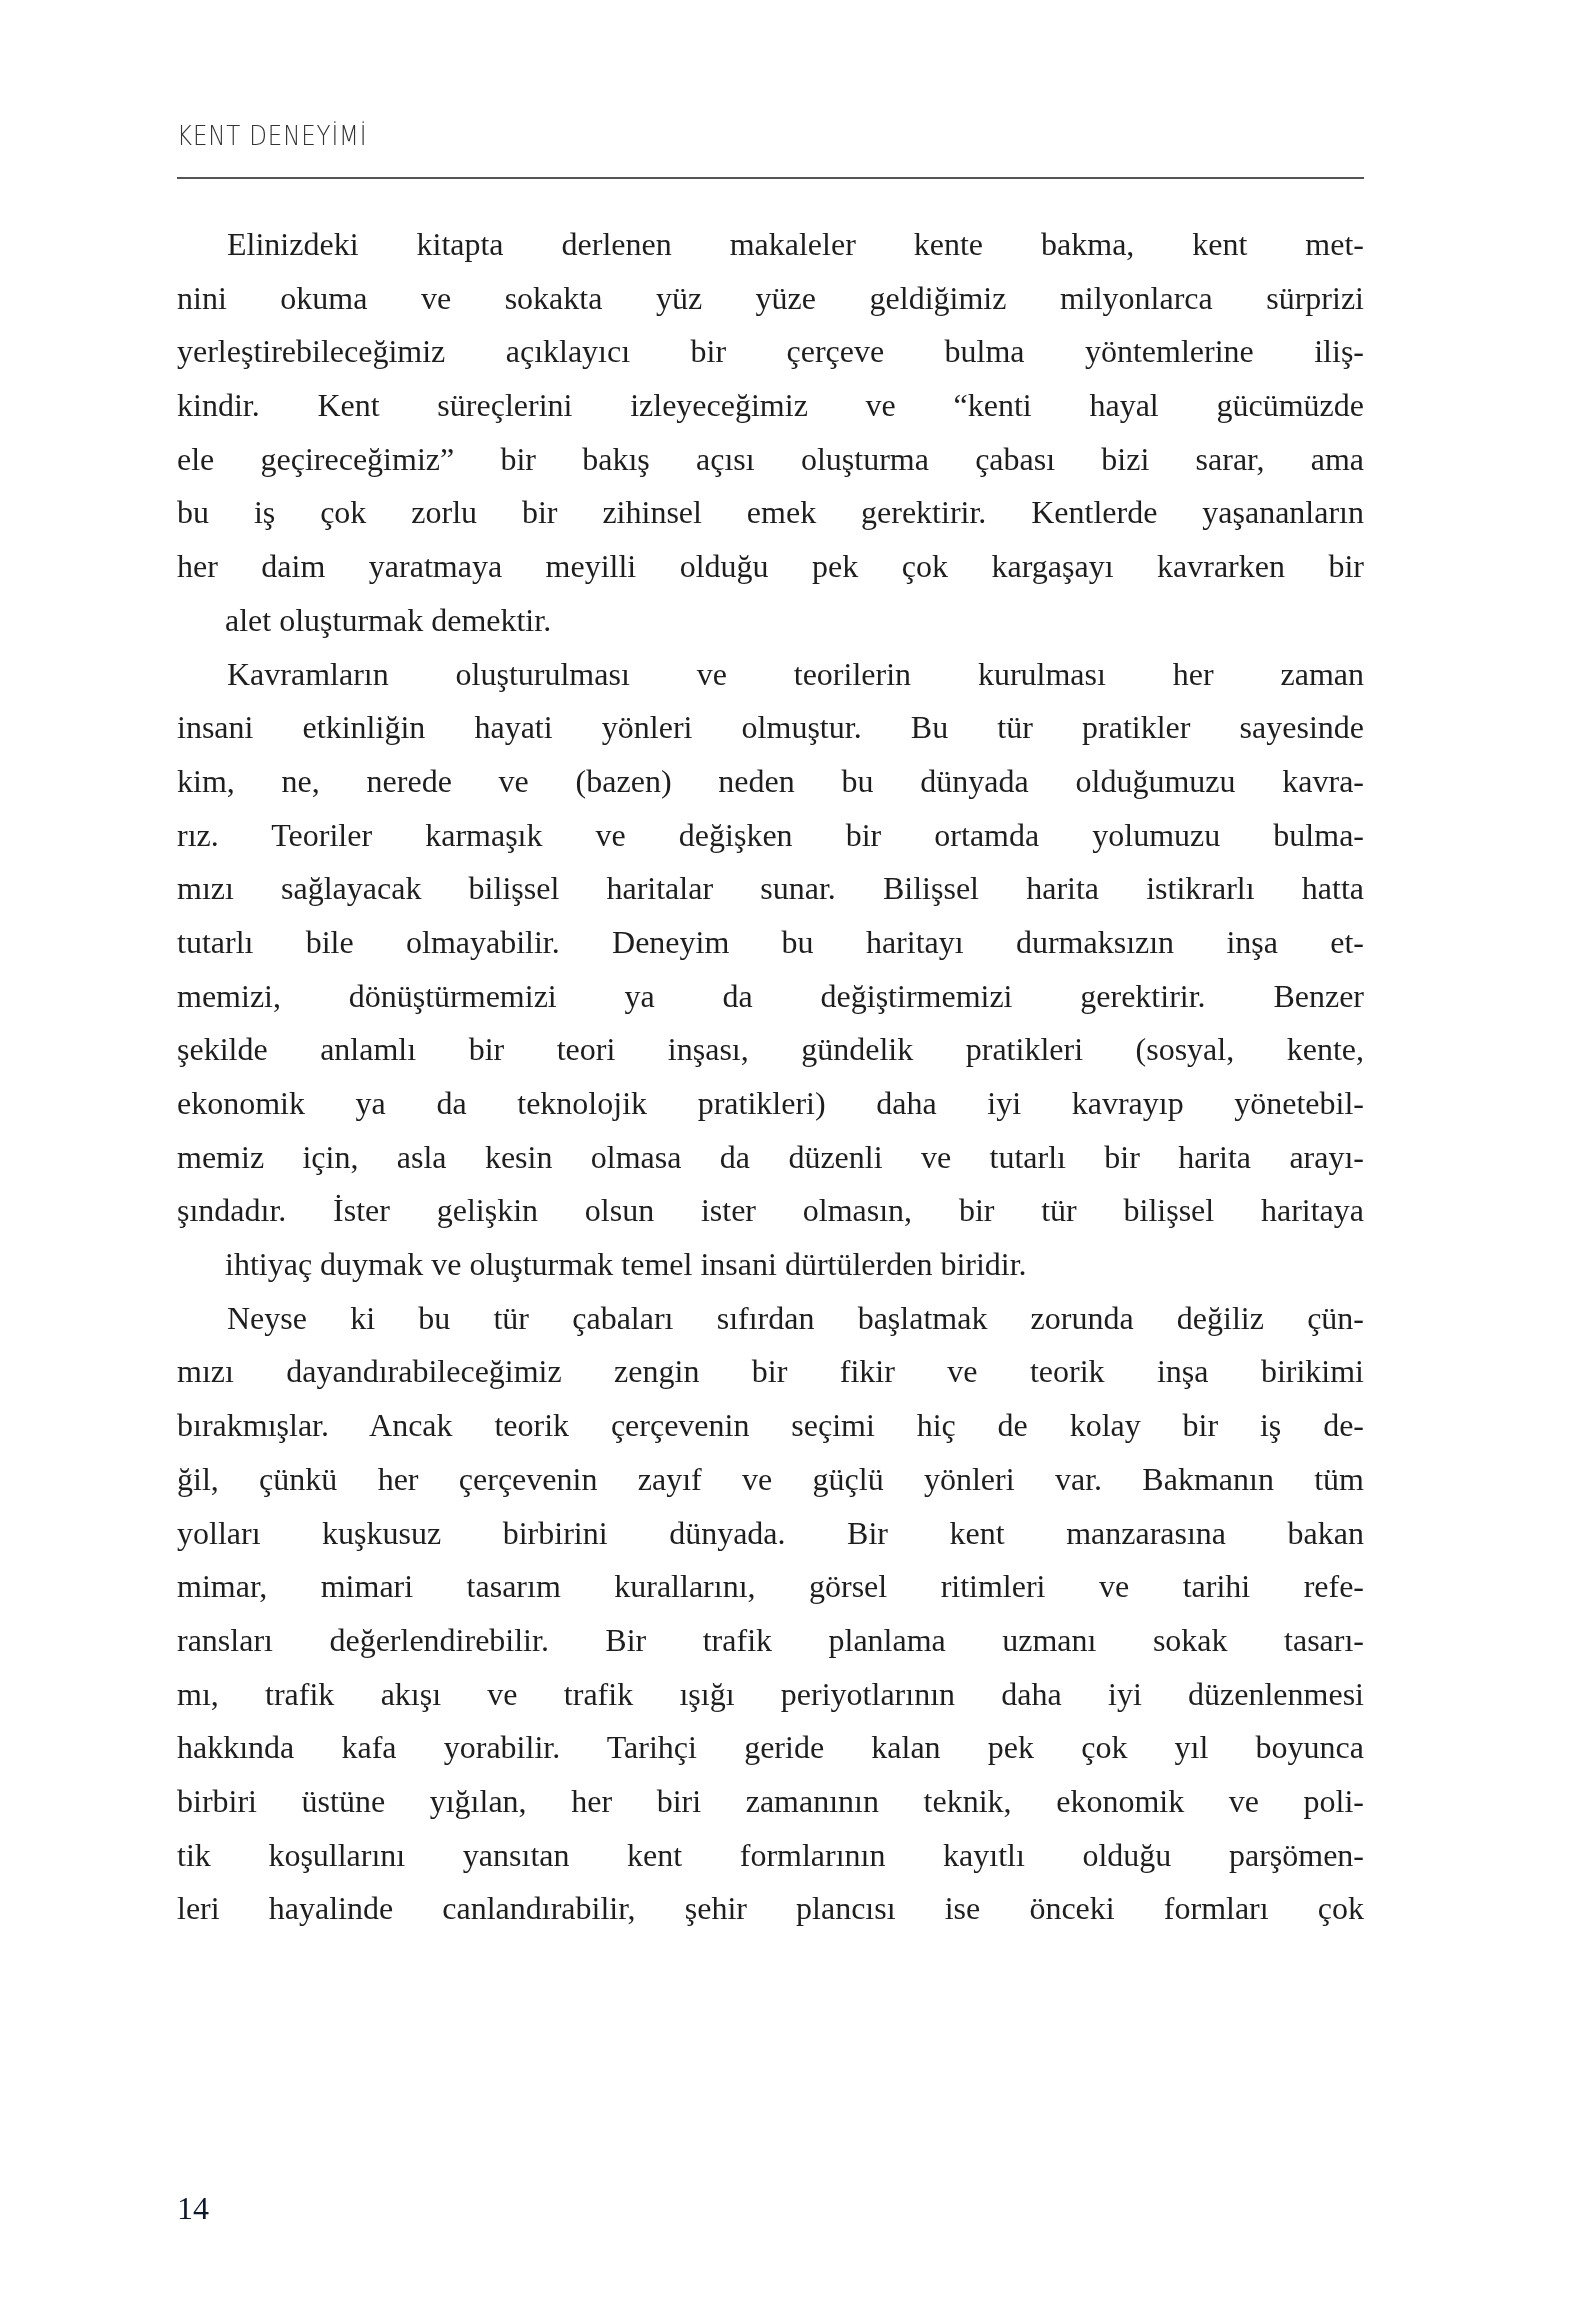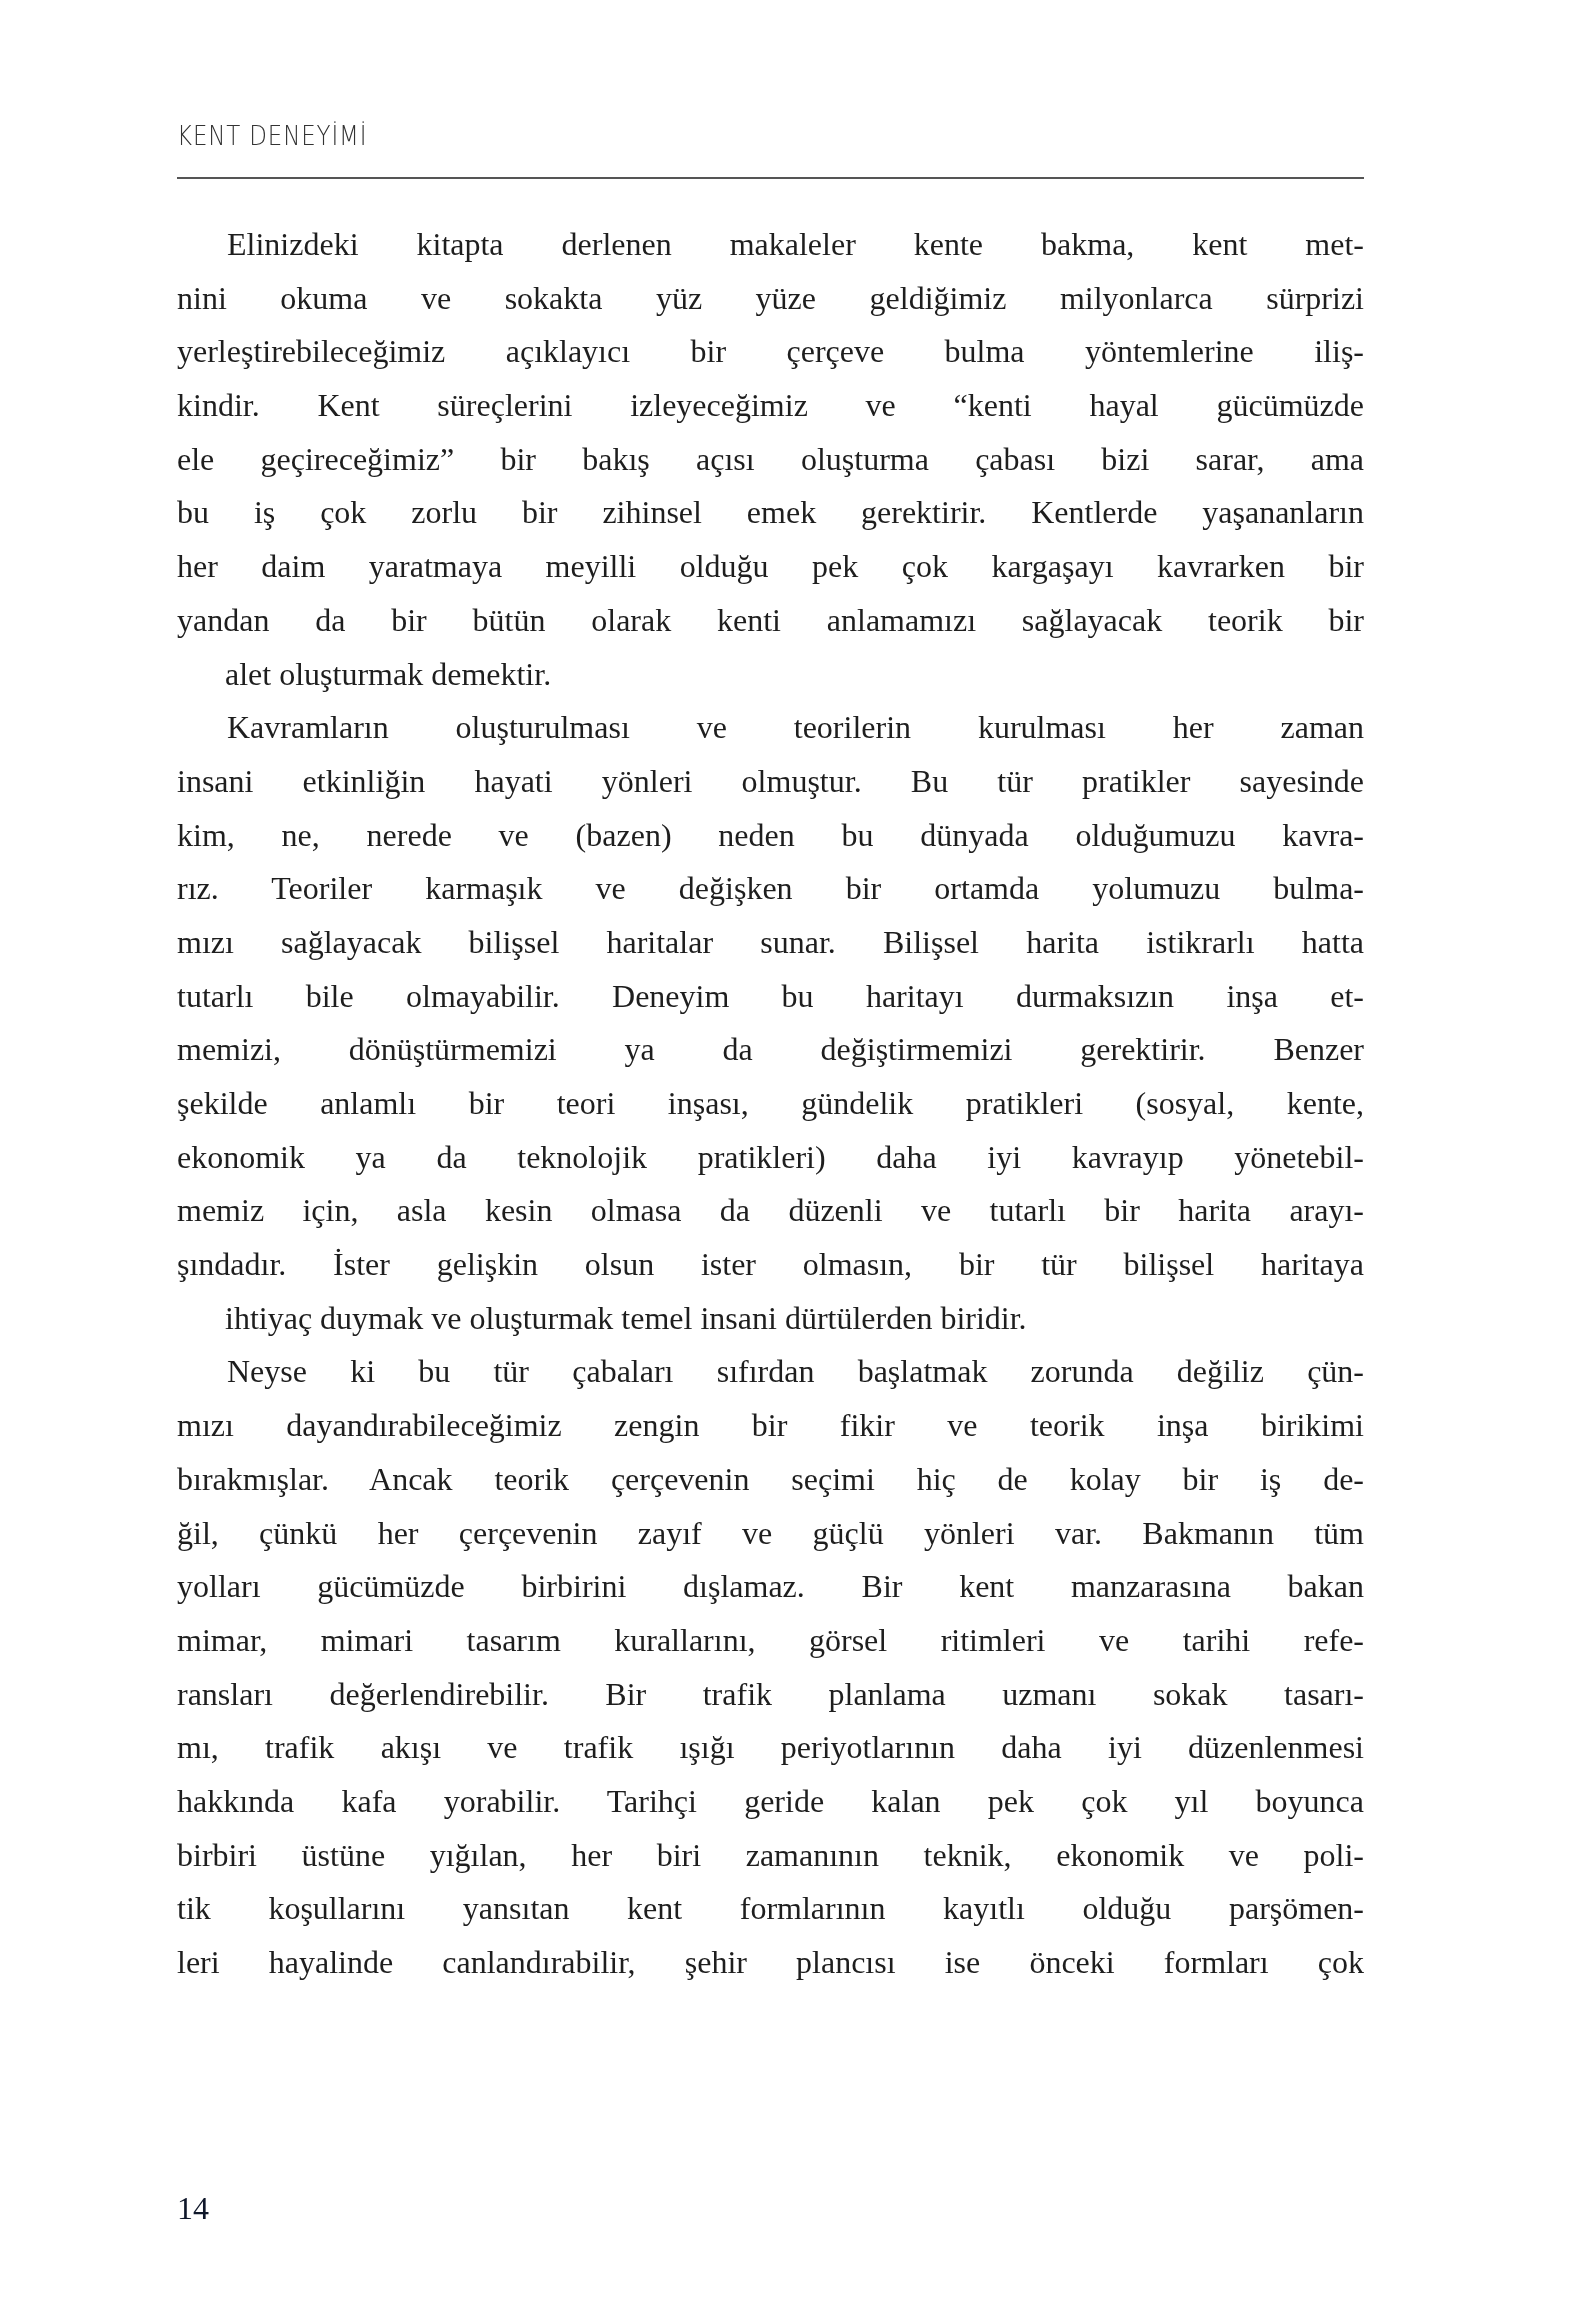--- a/index.html
+++ b/index.html
@@ -39,21 +39,20 @@
 
 <div class="body-text">
   <div>
     <span class="line indent">Elinizdeki kitapta derlenen makaleler kente bakma, kent met-</span>
     <span class="line">nini okuma ve sokakta yüz yüze geldiğimiz milyonlarca sürprizi</span>
     <span class="line">yerleştirebileceğimiz açıklayıcı bir çerçeve bulma yöntemlerine iliş-</span>
     <span class="line">kindir. Kent süreçlerini izleyeceğimiz ve “kenti hayal gücümüzde</span>
     <span class="line">ele geçireceğimiz” bir bakış açısı oluşturma çabası bizi sarar, ama</span>
     <span class="line">bu iş çok zorlu bir zihinsel emek gerektirir. Kentlerde yaşananların</span>
     <span class="line">her daim yaratmaya meyilli olduğu pek çok kargaşayı kavrarken bir</span>
-    <span class="line">yandan da bir bütün olarak kenti anlamamızı sağlayacak teorik bir</span>
     <span class="line last">alet oluşturmak demektir.</span>
   </div>
   <div>
     <span class="line indent">Kavramların oluşturulması ve teorilerin kurulması her zaman</span>
     <span class="line">insani etkinliğin hayati yönleri olmuştur. Bu tür pratikler sayesinde</span>
     <span class="line">kim, ne, nerede ve (bazen) neden bu dünyada olduğumuzu kavra-</span>
     <span class="line">rız. Teoriler karmaşık ve değişken bir ortamda yolumuzu bulma-</span>
     <span class="line">mızı sağlayacak bilişsel haritalar sunar. Bilişsel harita istikrarlı hatta</span>
     <span class="line">tutarlı bile olmayabilir. Deneyim bu haritayı durmaksızın inşa et-</span>
     <span class="line">memizi, dönüştürmemizi ya da değiştirmemizi gerektirir. Benzer</span>
@@ -61,21 +60,21 @@
     <span class="line">ekonomik ya da teknolojik pratikleri) daha iyi kavrayıp yönetebil-</span>
     <span class="line">memiz için, asla kesin olmasa da düzenli ve tutarlı bir harita arayı-</span>
     <span class="line">şındadır. İster gelişkin olsun ister olmasın, bir tür bilişsel haritaya</span>
     <span class="line last">ihtiyaç duymak ve oluşturmak temel insani dürtülerden biridir.</span>
   </div>
   <div>
     <span class="line indent">Neyse ki bu tür çabaları sıfırdan başlatmak zorunda değiliz çün-</span>
     <span class="line">mızı dayandırabileceğimiz zengin bir fikir ve teorik inşa birikimi</span>
     <span class="line">bırakmışlar. Ancak teorik çerçevenin seçimi hiç de kolay bir iş de-</span>
     <span class="line">ğil, çünkü her çerçevenin zayıf ve güçlü yönleri var. Bakmanın tüm</span>
-    <span class="line">yolları gücümüzde birbirini dışlamaz. Bir kent manzarasına bakan</span>
+    <span class="line">yolları kuşkusuz birbirini dünyada. Bir kent manzarasına bakan</span>
     <span class="line">mimar, mimari tasarım kurallarını, görsel ritimleri ve tarihi refe-</span>
     <span class="line">ransları değerlendirebilir. Bir trafik planlama uzmanı sokak tasarı-</span>
     <span class="line">mı, trafik akışı ve trafik ışığı periyotlarının daha iyi düzenlenmesi</span>
     <span class="line">hakkında kafa yorabilir. Tarihçi geride kalan pek çok yıl boyunca</span>
     <span class="line">birbiri üstüne yığılan, her biri zamanının teknik, ekonomik ve poli-</span>
     <span class="line">tik koşullarını yansıtan kent formlarının kayıtlı olduğu parşömen-</span>
     <span class="line">leri hayalinde canlandırabilir, şehir plancısı ise önceki formları çok</span>
   </div>
 </div>
 

